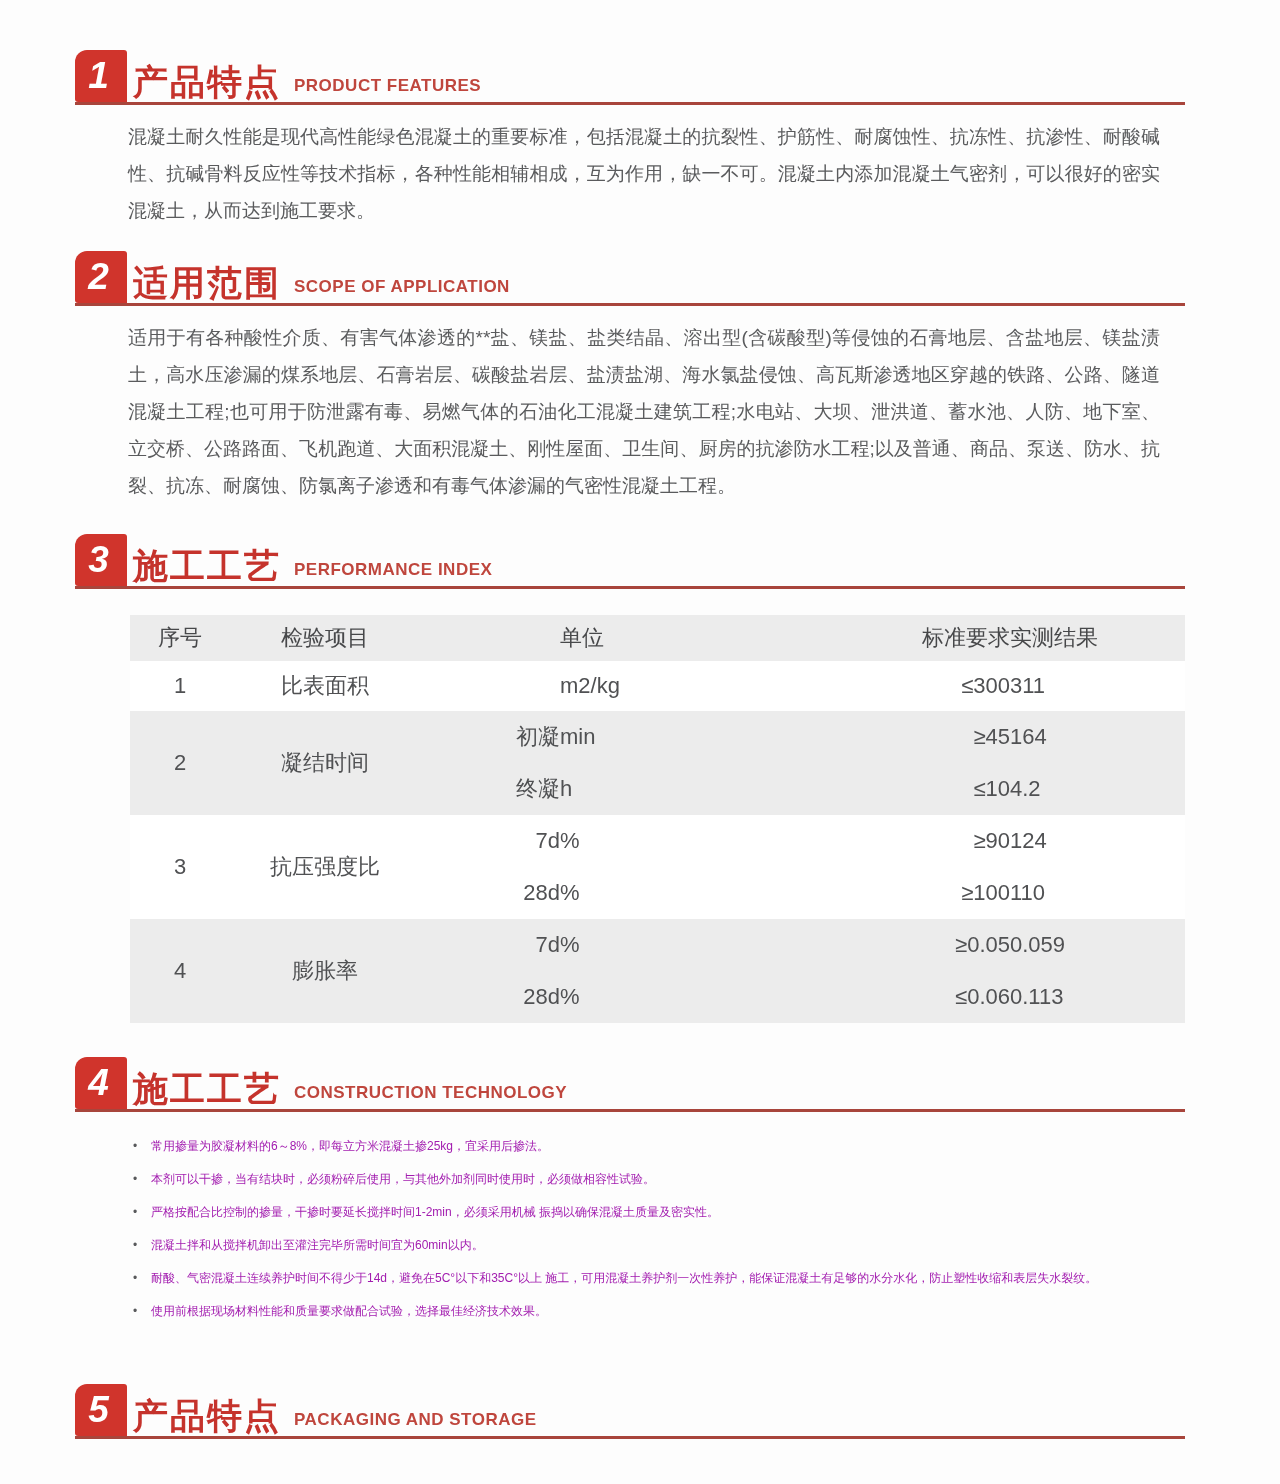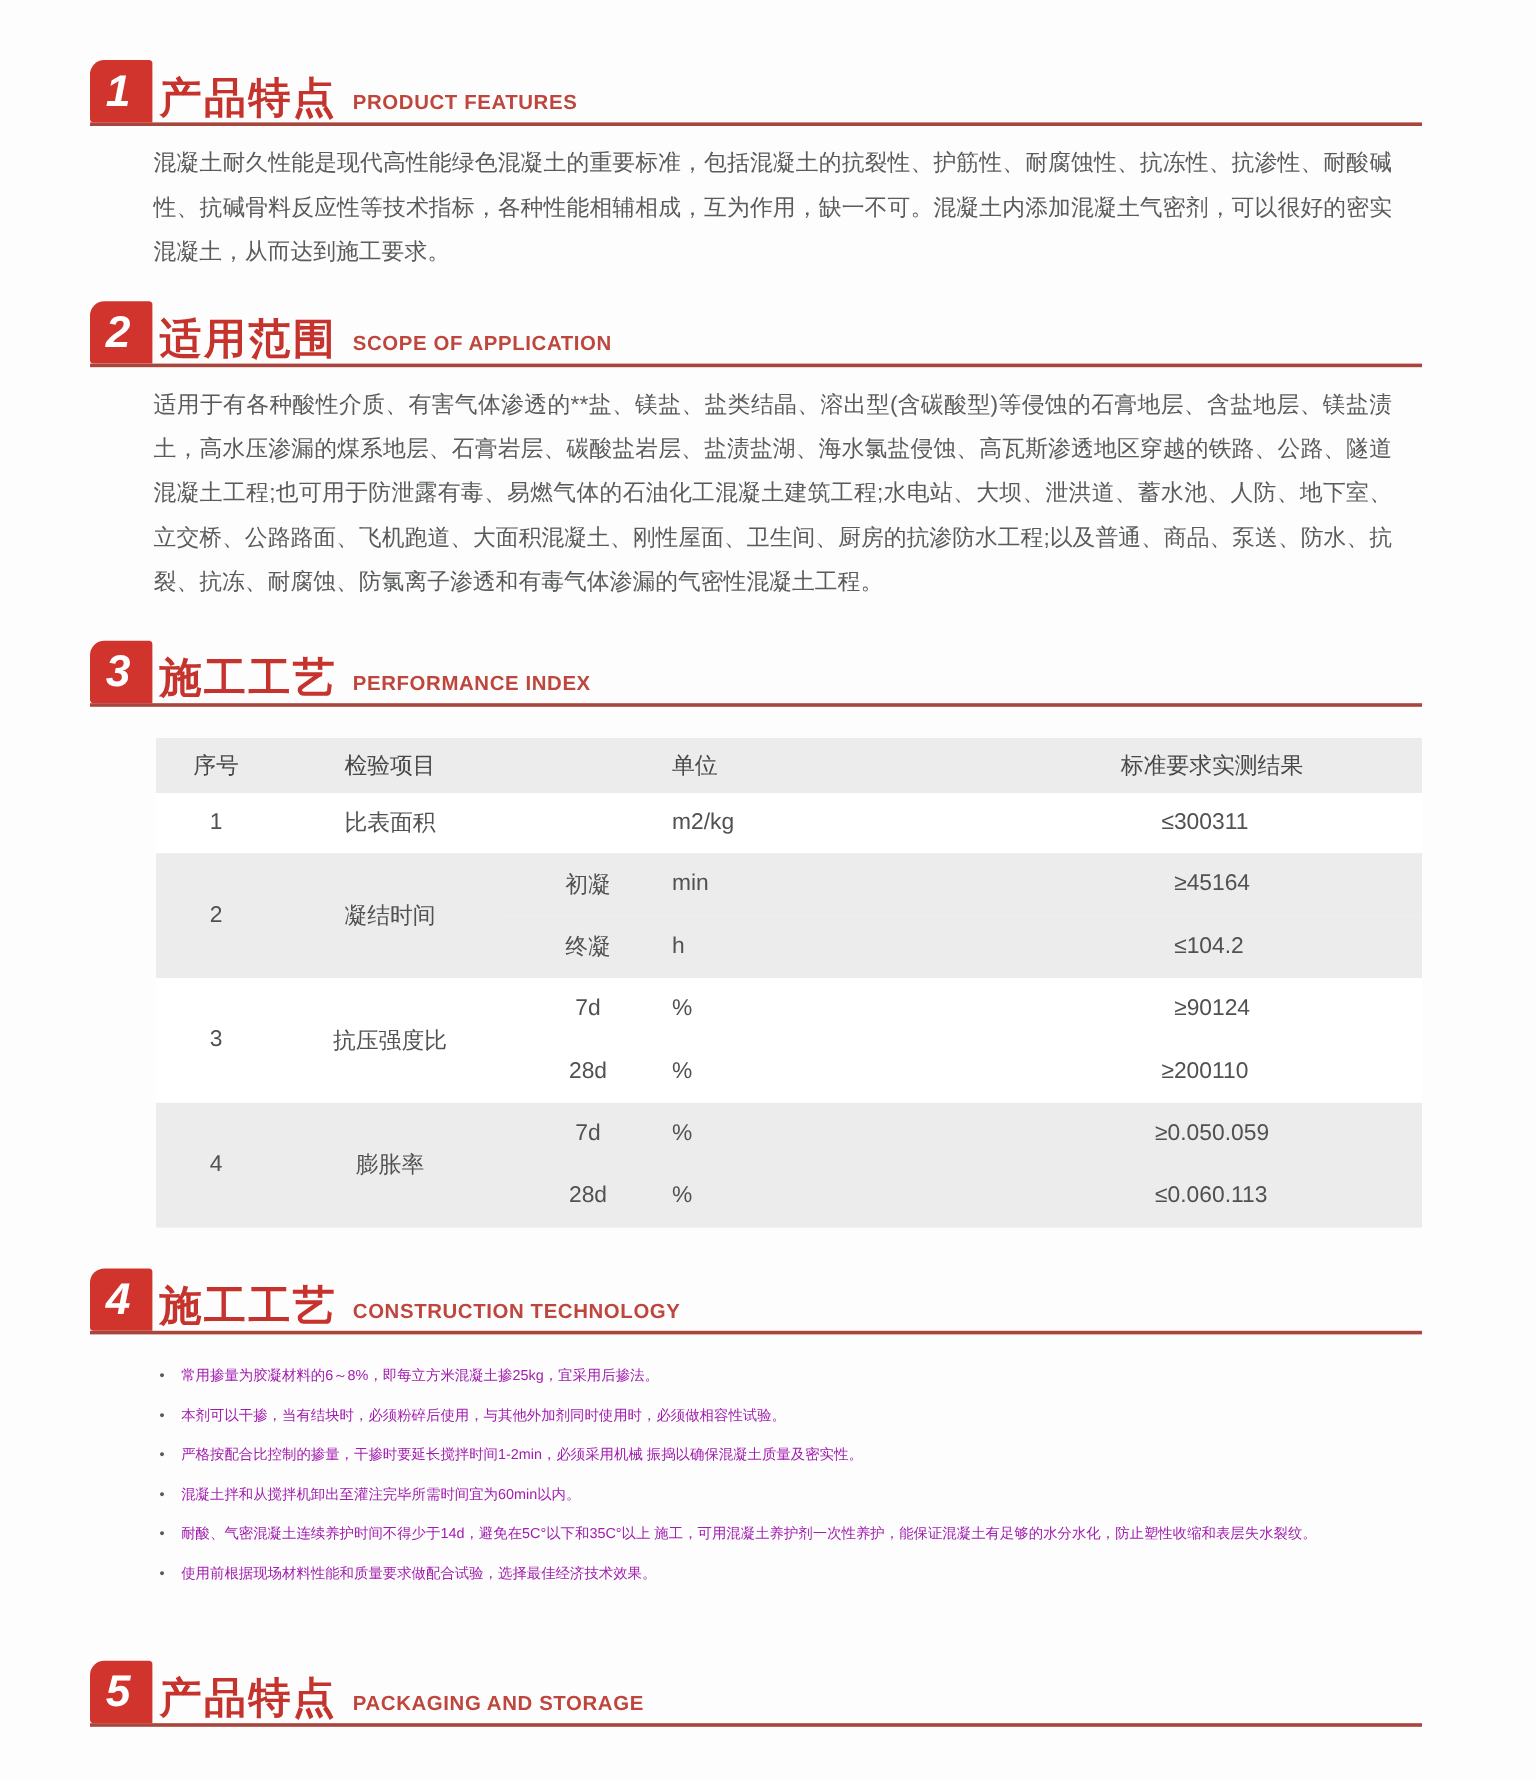--- a/index.html
+++ b/index.html
@@ -60,32 +60,32 @@
   .sec-4 { margin-top:34px; }
   .sec-5 { margin-top:56px; }
 
   
   .perf-table {
     border-collapse:collapse;
     table-layout:fixed;
     width:1055px;
     margin:26px 0 0 55px;
     color:#505153;
-    font-size:19px;
+    font-size:22px;
   }
   .perf-table th { font-weight:normal; color:#47484a; }
   .perf-table th, .perf-table td { padding:0; }
   .perf-table thead tr { height:46px; background:#ececec; }
   .perf-table tr.row-white { background:#ffffff; }
   .perf-table tr.row-gray { background:#ececec; }
   .perf-table tr.r-single { height:50px; }
   .perf-table tr.r-sub { height:52px; }
   .c-no   { text-align:center; }
   .c-item { text-align:center; }
-  .c-sub  { text-align:center; padding-left:35px; }
+  .c-sub  { text-align:right; padding-left:35px; }
   .c-unit { text-align:left; padding-left:35px; }
   .c-std  { text-align:right; padding-left:30px; }
   .c-res  { text-align:left; padding-left:35px; }
 
   
   .bullets {
     list-style:none;
     margin:18px 30px 0 58px;
     padding:0;
     color:#a21caf;
@@ -179,21 +179,21 @@
           <td class="c-no" rowspan="2">3</td>
           <td class="c-item" rowspan="2">抗压强度比</td>
           <td class="c-sub">7d</td>
           <td class="c-unit">%</td>
           <td class="c-std">≥90</td>
           <td class="c-res">124</td>
         </tr>
         <tr class="row-white r-sub">
           <td class="c-sub">28d</td>
           <td class="c-unit">%</td>
-          <td class="c-std">≥200</td>
+          <td class="c-std">≥100</td>
           <td class="c-res">110</td>
         </tr>
 
         <tr class="row-gray r-sub">
           <td class="c-no" rowspan="2">4</td>
           <td class="c-item" rowspan="2">膨胀率</td>
           <td class="c-sub">7d</td>
           <td class="c-unit">%</td>
           <td class="c-std">≥0.05</td>
           <td class="c-res">0.059</td>

